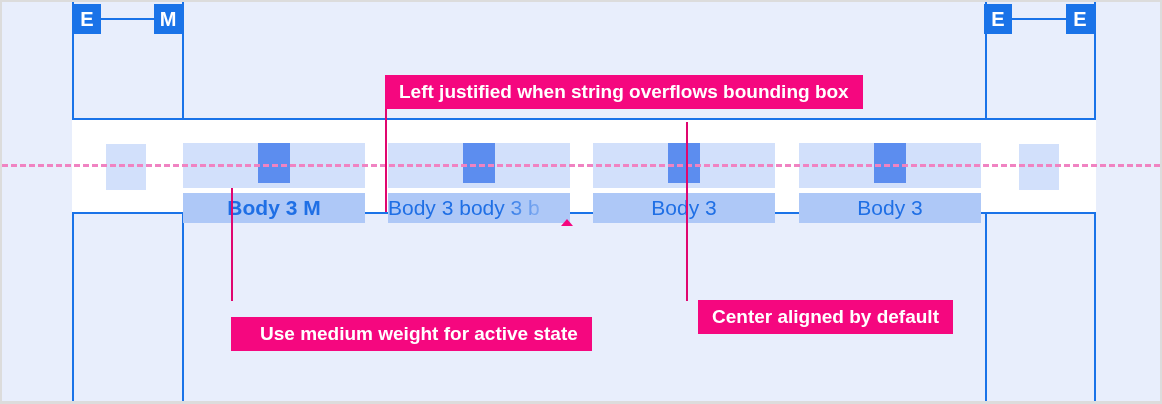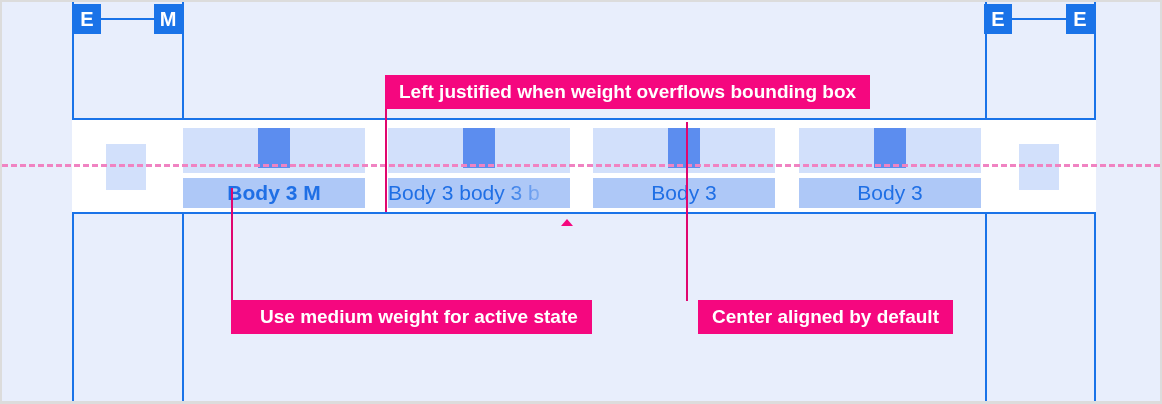--- a/index.html
+++ b/index.html
@@ -67,21 +67,21 @@
   .edgebox {
     position: absolute;
     width: 40px;
     height: 46px;
     background: #d2e0fb;
   }
 
   
   .tab {
     position: absolute;
-    top: 8px;
+    top: 23px;
     height: 76px;
   }
   .tab-icon-area {
     position: absolute;
     left: 0;
     top: 0;
     width: 100%;
     height: 45px;
     background: #d2e0fb;
   }
@@ -218,23 +218,23 @@
       </div>
       <div class="tab-label-area">
         <div class="tab-label">Body 3</div>
       </div>
     </div>
   </div>
 
   <div id="centerline"></div>
 
   <div class="leader" style="left:383px; top:73px; height:137px;"></div>
-  <div class="anno" style="left:383px; top:73px;">Left justified when weight overflows bounding box</div>
+  <div class="anno" style="left:383px; top:73px;">Left justified when string overflows bounding box</div>
 
   <div class="notch" style="left:559px; top:217px;"></div>
 
   <div class="leader" style="left:229px; top:186px; height:113px;"></div>
-  <div class="anno" style="left:229px; top:298px;padding-left:29px;">Use medium weight for active state</div>
+  <div class="anno" style="left:229px; top:315px;padding-left:29px;">Use medium weight for active state</div>
 
   <div class="leader" style="left:684px; top:120px; height:179px;"></div>
   <div class="anno" style="left:684px; top:298px;margin-left:12px;">Center aligned by default</div>
 
 </div>
 
 </body></html>

